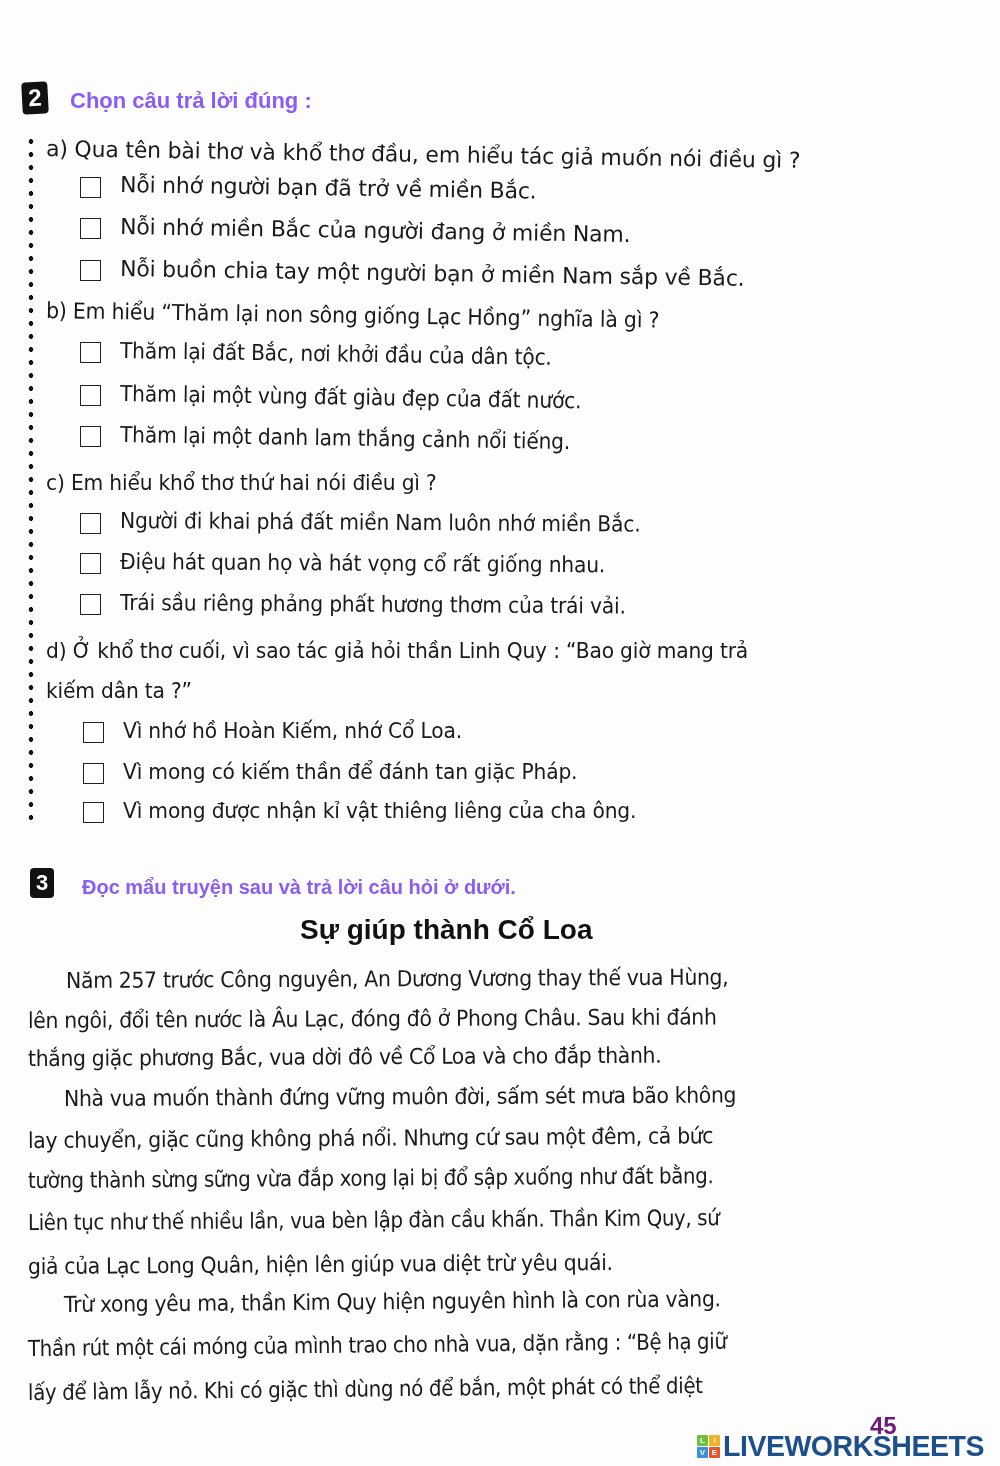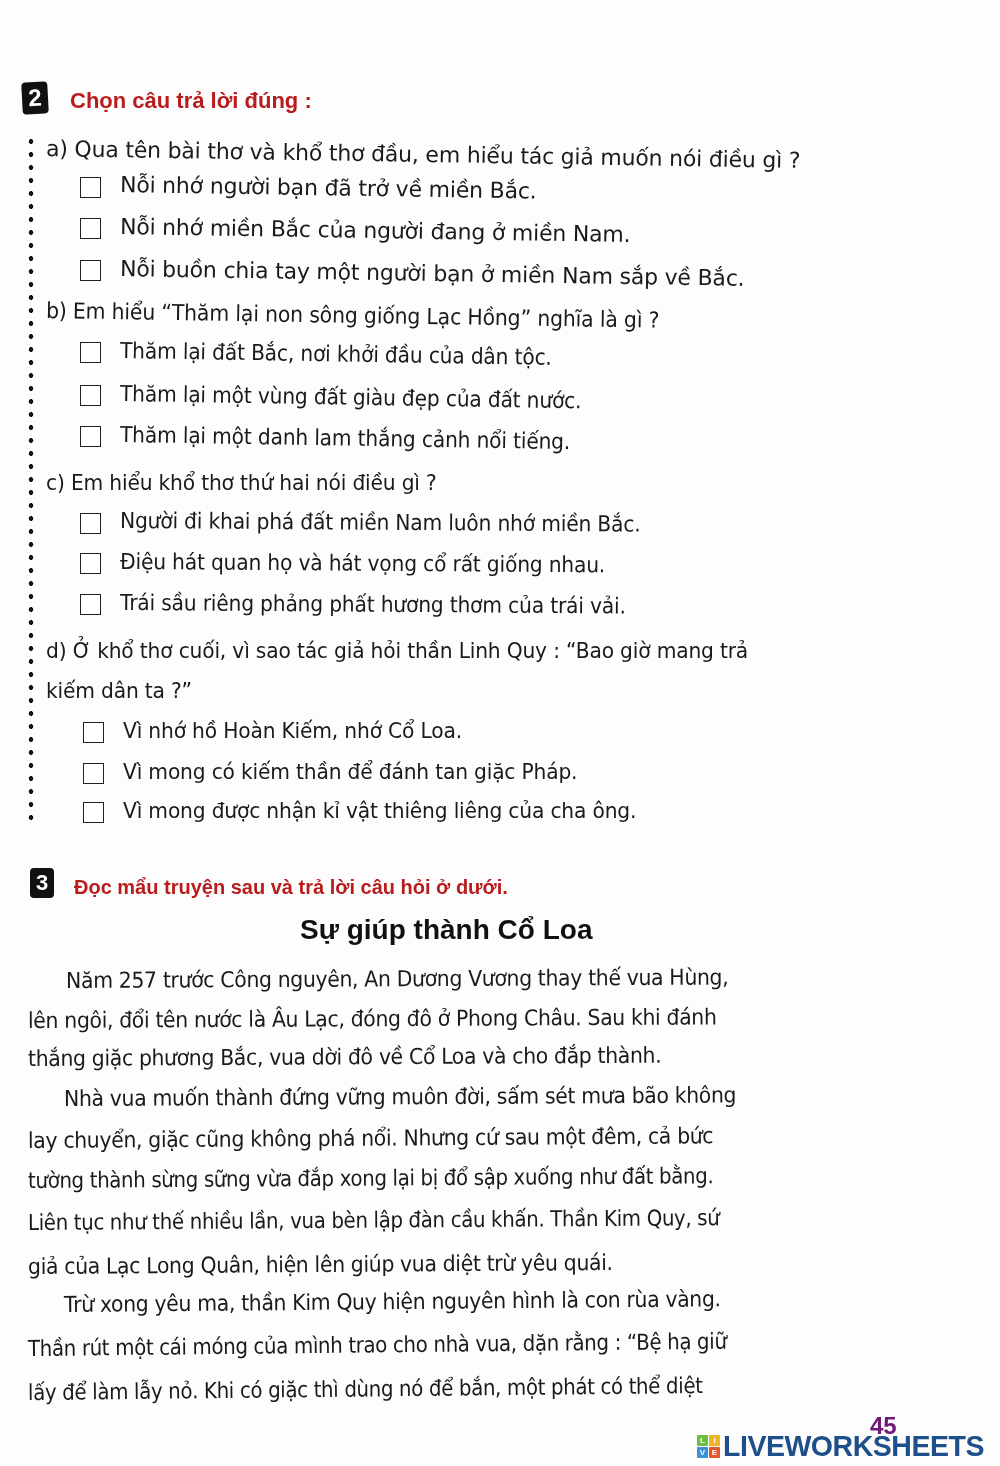--- a/index.html
+++ b/index.html
@@ -6,21 +6,21 @@
   body {
     width:1000px; height:1466px; background:#fdfdfd; position:relative; overflow:hidden;
     font-family:"DejaVu Sans", sans-serif; color:#1a1a1a;
   }
   .abs { position:absolute; white-space:nowrap; }
   .num-badge {
     position:absolute; width:26px; height:32px; background:#111; color:#fff;
     border-radius:4px; font-family:"Liberation Sans", sans-serif; font-weight:bold;
     font-size:24px; line-height:32px; text-align:center;
   }
-  .heading { font-family:"Liberation Sans", sans-serif; font-weight:bold; font-size:22px; color:#b91c1c; }
+  .heading { font-family:"Liberation Sans", sans-serif; font-weight:bold; font-size:22px; color:#8b5cf6; }
   .q { font-size:22px; letter-spacing:-0.2px; }
   .opt { font-size:22px; letter-spacing:-0.2px; }
   .box { position:absolute; width:19px; height:19px; border:1.6px solid #222; background:#fff; }
   .dots {
     position:absolute; left:28px; top:135px; width:6px; height:690px;
     background-image:radial-gradient(circle, #111 2.2px, transparent 2.6px);
     background-size:6px 13px; background-repeat:repeat-y;
   }
   .title { font-family:"Liberation Sans", sans-serif; font-weight:bold; font-size:28px; color:#111; }
   .para { font-size:22px; letter-spacing:-0.4px; }
@@ -65,21 +65,21 @@
 <div class="abs q" style="left:46px;top:638px;transform:scaleX(0.92);transform-origin:left;">d) Ở khổ thơ cuối, vì sao tác giả hỏi thần Linh Quy : “Bao giờ mang trả</div>
 <div class="abs q" style="left:46px;top:678px;transform:scaleX(0.92);transform-origin:left;">kiếm dân ta ?”</div>
 <div class="box" style="left:83px;top:722px;"></div>
 <div class="abs opt" style="left:123px;top:718px;transform:scaleX(0.92);transform-origin:left;">Vì nhớ hồ Hoàn Kiếm, nhớ Cổ Loa.</div>
 <div class="box" style="left:83px;top:763px;"></div>
 <div class="abs opt" style="left:123px;top:759px;transform:scaleX(0.92);transform-origin:left;">Vì mong có kiếm thần để đánh tan giặc Pháp.</div>
 <div class="box" style="left:83px;top:802px;"></div>
 <div class="abs opt" style="left:123px;top:798px;transform:scaleX(0.92);transform-origin:left;">Vì mong được nhận kỉ vật thiêng liêng của cha ông.</div>
 
 <div class="num-badge" style="left:30px;top:868px;width:24px;height:30px;line-height:30px;font-size:22px;">3</div>
-<div class="abs heading" style="left:74px;top:876px;font-size:20px;">Đọc mẩu truyện sau và trả lời câu hỏi ở dưới.</div>
+<div class="abs heading" style="left:82px;top:876px;font-size:20px;">Đọc mẩu truyện sau và trả lời câu hỏi ở dưới.</div>
 <div class="abs title" style="left:300px;top:914px;">Sự giúp thành Cổ Loa</div>
 
 <div class="abs para" style="left:66px;top:968px;transform:rotate(-0.3deg) scaleX(0.93);transform-origin:left;">Năm 257 trước Công nguyên, An Dương Vương thay thế vua Hùng,</div>
 <div class="abs para" style="left:28px;top:1008px;transform:rotate(-0.3deg) scaleX(0.93);transform-origin:left;">lên ngôi, đổi tên nước là Âu Lạc, đóng đô ở Phong Châu. Sau khi đánh</div>
 <div class="abs para" style="left:28px;top:1046px;transform:rotate(-0.3deg) scaleX(0.93);transform-origin:left;">thắng giặc phương Bắc, vua dời đô về Cổ Loa và cho đắp thành.</div>
 <div class="abs para" style="left:64px;top:1086px;transform:rotate(-0.3deg) scaleX(0.93);transform-origin:left;">Nhà vua muốn thành đứng vững muôn đời, sấm sét mưa bão không</div>
 <div class="abs para" style="left:28px;top:1128px;transform:rotate(-0.4deg) scaleX(0.93);transform-origin:left;">lay chuyển, giặc cũng không phá nổi. Nhưng cứ sau một đêm, cả bức</div>
 <div class="abs para" style="left:28px;top:1168px;transform:rotate(-0.4deg) scaleX(0.9);transform-origin:left;">tường thành sừng sững vừa đắp xong lại  bị đổ sập xuống như  đất  bằng.</div>
 <div class="abs para" style="left:28px;top:1210px;transform:rotate(-0.4deg) scaleX(0.9);transform-origin:left;">Liên tục như thế nhiều lần, vua bèn lập đàn cầu khấn. Thần Kim Quy, sứ</div>
 <div class="abs para" style="left:28px;top:1254px;transform:rotate(-0.4deg) scaleX(0.93);transform-origin:left;">giả của Lạc Long Quân, hiện lên giúp vua diệt trừ yêu quái.</div>

